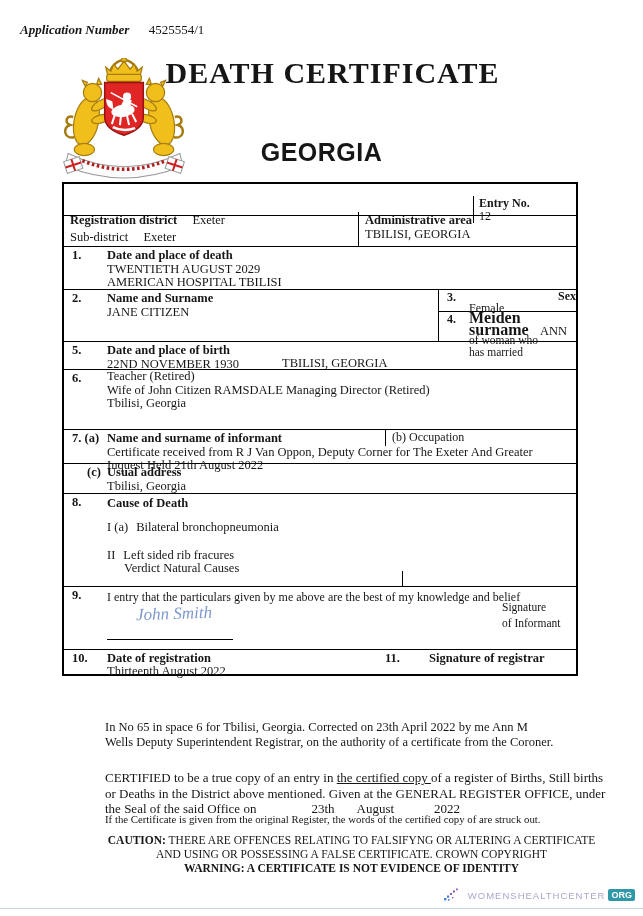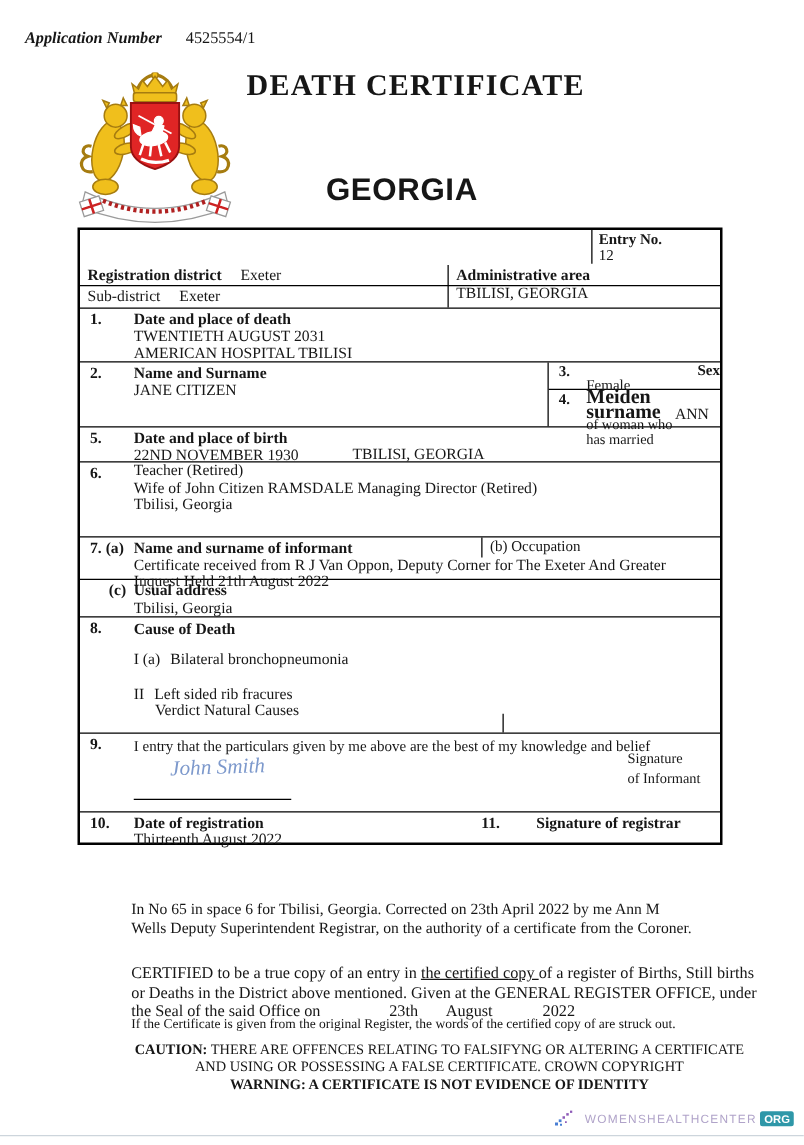--- a/index.html
+++ b/index.html
@@ -5,35 +5,35 @@
   html,body{margin:0;padding:0;}
   body{
     width:643px;height:916px;background:#ffffff;position:relative;overflow:hidden;
     font-family:"Liberation Serif", serif;color:#161616;
   }
   
   .app-line{position:absolute;left:20px;top:22px;font-size:13px;}
   .app-label{font-weight:bold;font-style:italic;}
   .app-value{margin-left:16px;}
   .doc-title{position:absolute;left:0;right:0;top:56px;text-align:center;
-    font-size:24px;font-weight:bold;letter-spacing:1px;padding-left:22px;}
+    font-size:30px;font-weight:bold;letter-spacing:1px;padding-left:22px;}
   .country{position:absolute;left:0;right:0;top:138px;text-align:center;
     font-family:"Liberation Sans", sans-serif;font-size:25px;font-weight:bold;letter-spacing:.5px;}
   .emblem{position:absolute;left:60px;top:58px;width:128px;height:124px;}
 
   
   .cert-table{position:absolute;left:62px;top:182px;width:516px;height:494px;
     border:2px solid #000;box-sizing:border-box;font-size:12.5px;line-height:13.5px;}
   .row{position:absolute;left:0;right:0;border-bottom:1.5px solid #000;box-sizing:border-box;}
   .b{font-weight:bold;}
   .num{position:absolute;left:8px;top:2px;font-weight:bold;}
   .indent{margin-left:43px;}
   .pad-top{padding-top:2px;}
 
-  #rowA{top:0;height:45px;}
+  #rowA{top:12px;height:20px;}
   .entry-box{position:absolute;right:0;top:0;width:103px;height:26.5px;
     border-left:1.5px solid #000;padding:1px 5px;box-sizing:border-box;font-size:12px;line-height:13px;}
   #rowB{top:28px;height:35px;}
   .regcell{position:absolute;left:0;top:0;bottom:0;width:294px;padding:2px 6px;
     display:flex;flex-direction:column;justify-content:space-between;box-sizing:border-box;}
   .admincell{position:absolute;left:294px;right:0;top:0;bottom:0;border-left:1.5px solid #000;
     padding:2px 6px;box-sizing:border-box;}
   .gap12{margin-left:12px;}
 
   #row1{top:63px;height:43px;}
@@ -184,21 +184,21 @@
       </div>
       <div class="admincell">
         <div class="b">Administrative area</div>
         <div>TBILISI, GEORGIA</div>
       </div>
     </div>
 
     <div class="row" id="row1">
       <span class="num">1.</span>
       <div class="indent pad-top b">Date and place of death</div>
-      <div class="indent">TWENTIETH AUGUST 2031</div>
+      <div class="indent">TWENTIETH AUGUST 2029</div>
       <div class="indent">AMERICAN HOSPITAL TBILISI</div>
     </div>
 
     <div class="row" id="row2">
       <span class="num">2.</span>
       <div class="indent pad-top b">Name and Surname</div>
       <div class="indent">JANE CITIZEN</div>
       <div class="col-right">
         <div class="sexbox">
           <span class="num2">3.</span>

